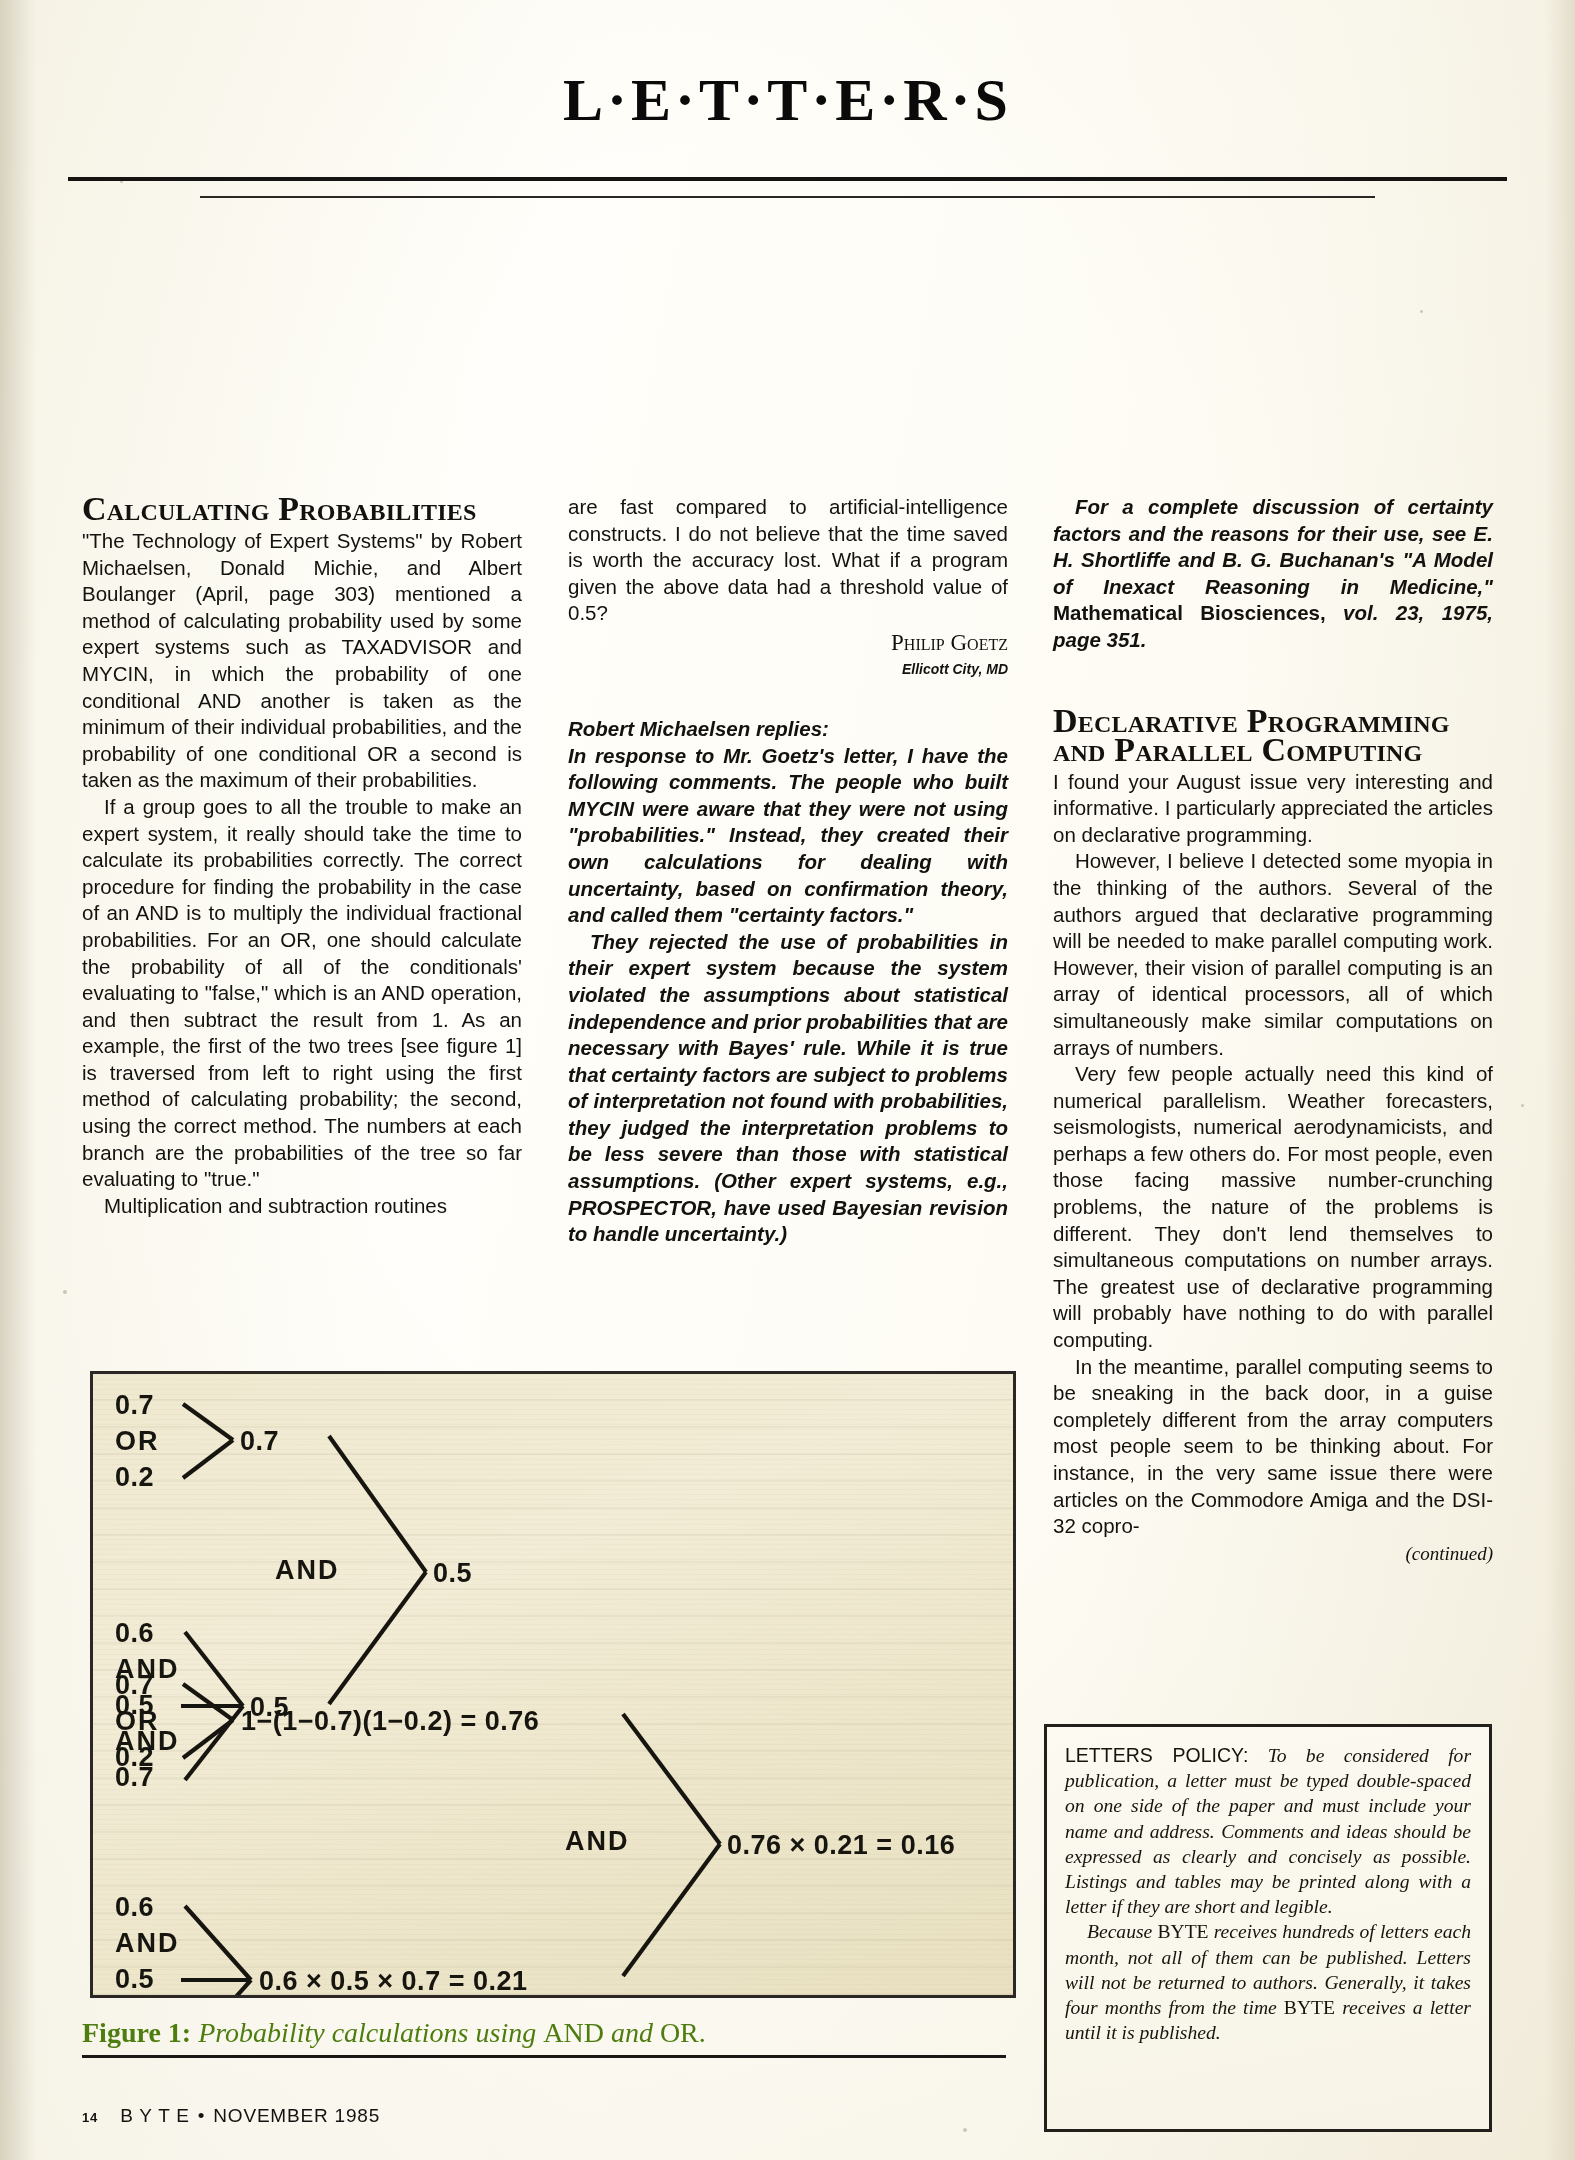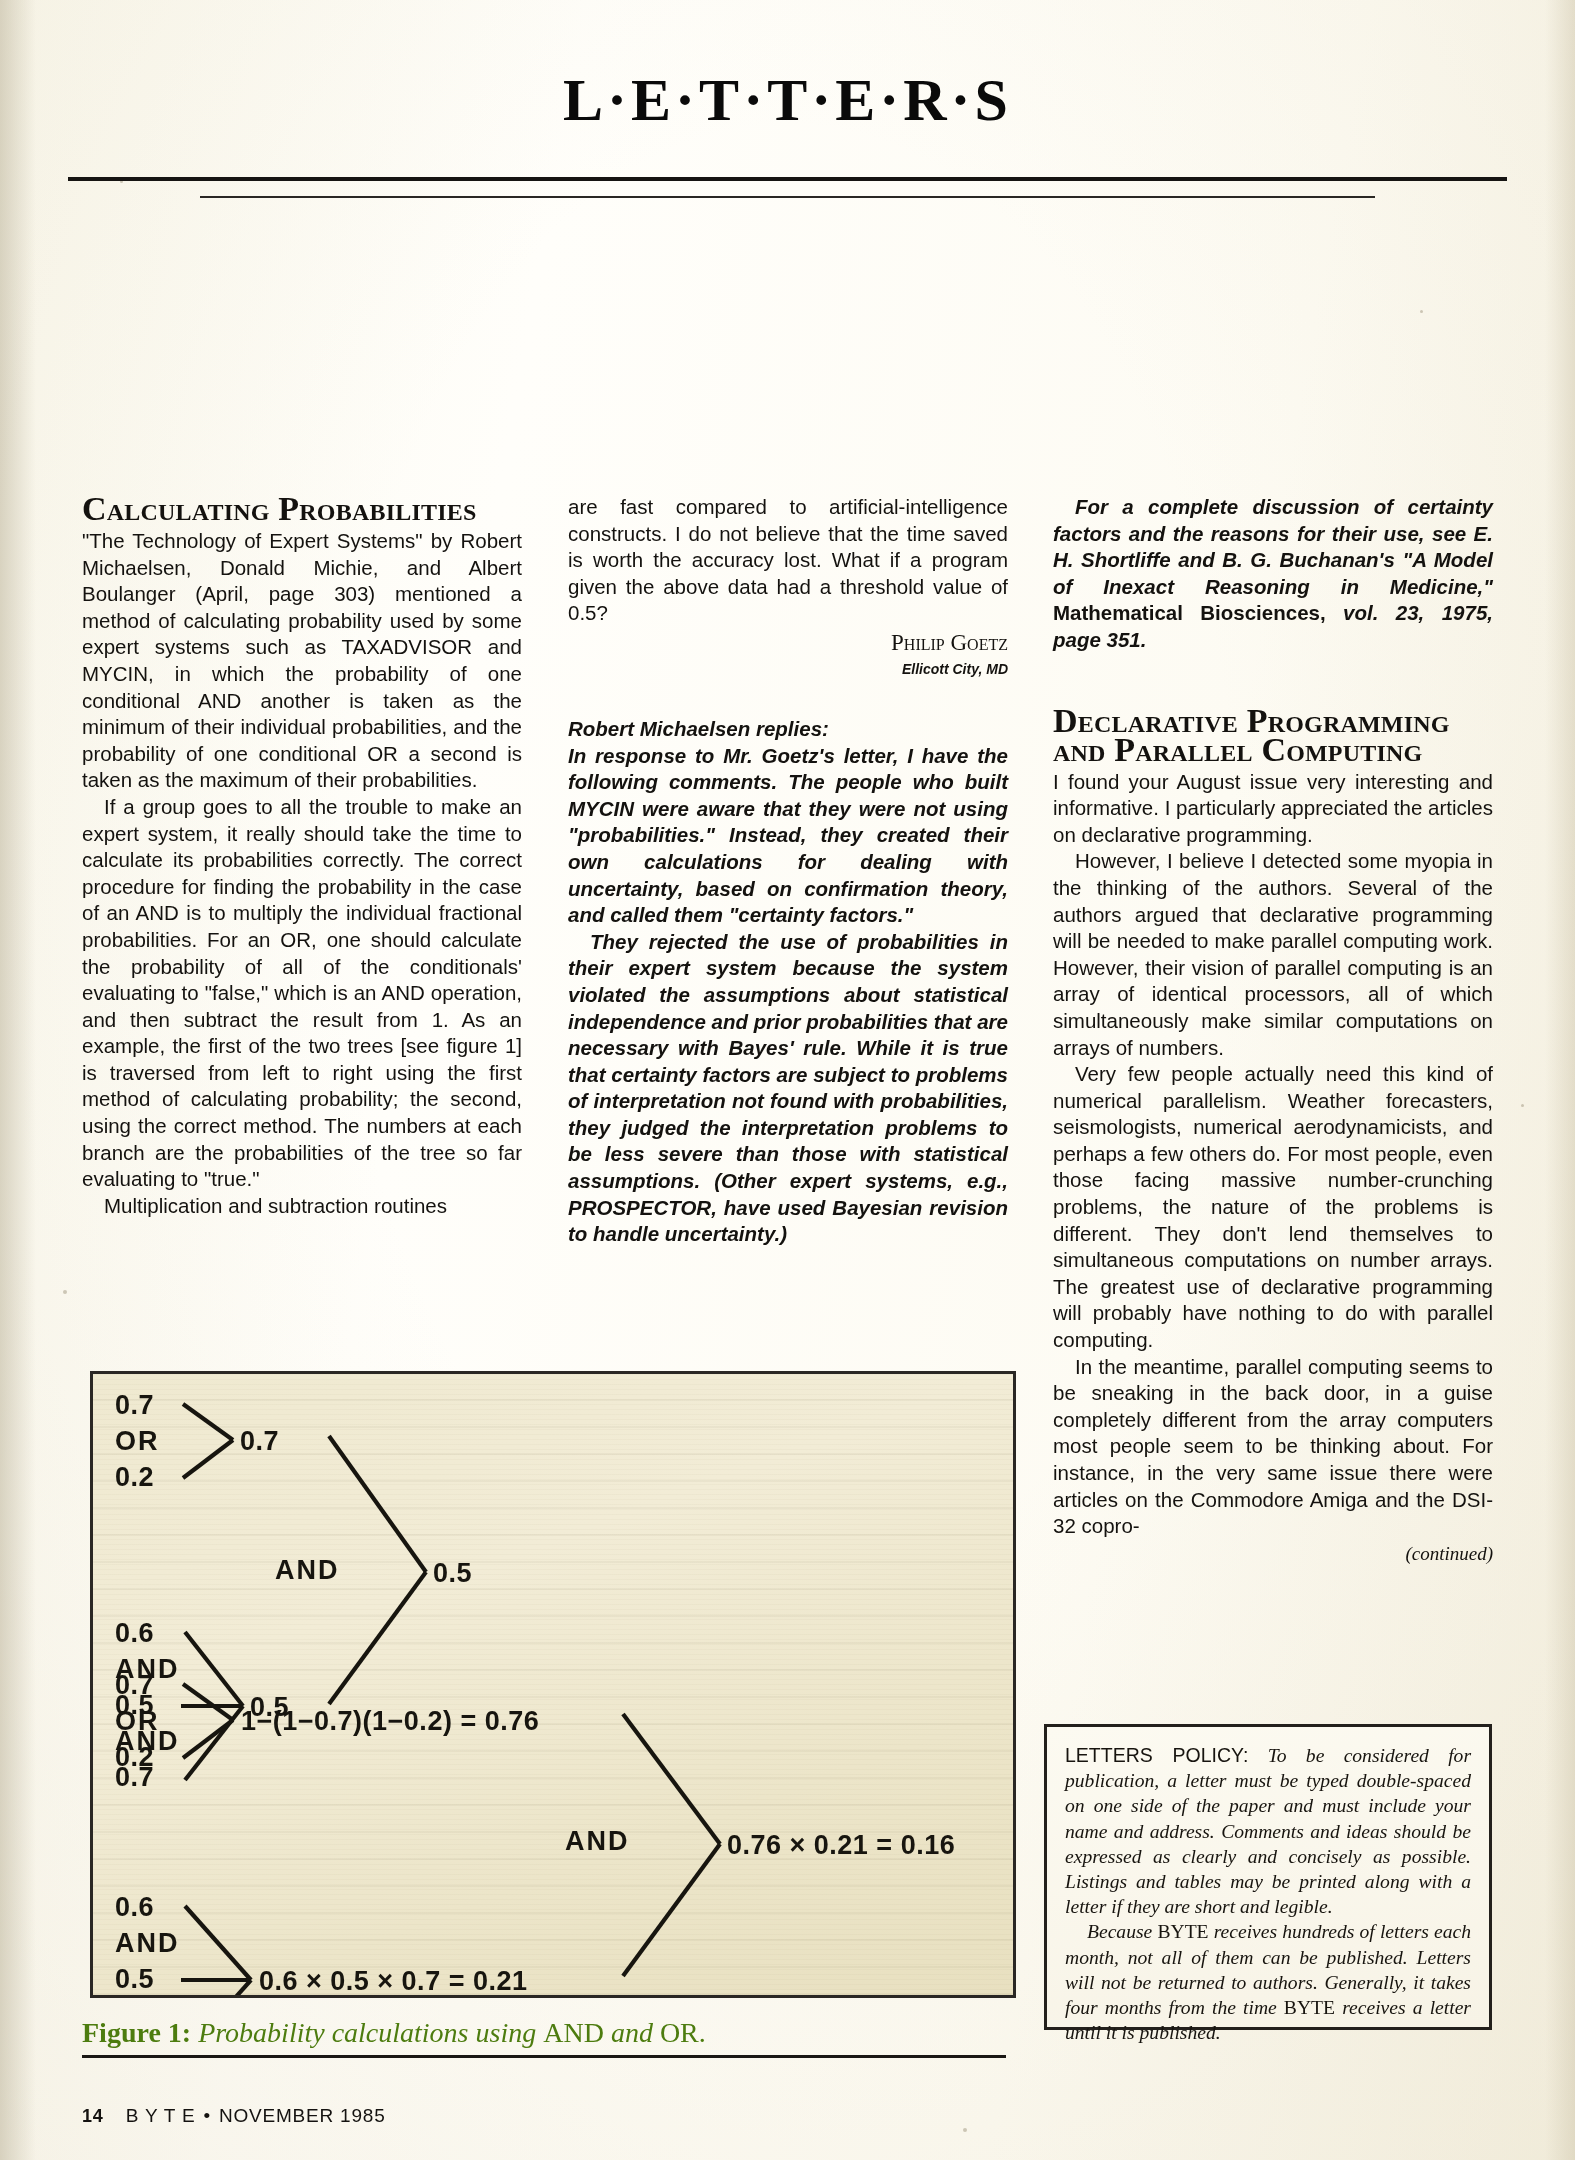--- a/index.html
+++ b/index.html
@@ -189,21 +189,21 @@
     height: 3px;
     background: #1a1714;
   }
 
   
   .policy-box {
     position: absolute;
     left: 1044px;
     top: 1724px;
     width: 448px;
-    height: 306px;
+    height: 408px;
     border: 3px solid #23201c;
     background: linear-gradient(170deg,#fcfaf1,#f7f3e6);
     padding: 16px 18px 10px 18px;
     box-sizing: border-box;
   }
   .policy-text {
     font-family: "Liberation Serif", serif;
     font-style: italic;
     font-size: 19.6px;
     line-height: 25.2px;
@@ -222,21 +222,21 @@
   
   .footer {
     position: absolute;
     left: 82px;
     top: 2105px;
     font-family: "Liberation Sans", sans-serif;
     font-size: 19px;
     letter-spacing: 0.8px;
     color: #141210;
   }
-  .footer .pg { font-weight: 700; font-size: 18px; text-align: right; }
+  .footer .pg { font-weight: 700; font-size: 13px; text-align: right; }
   .footer .sep { padding: 0 8px; }
   .speck {
     position: absolute;
     background: rgba(120,108,80,0.35);
     border-radius: 50%;
     pointer-events: none;
   }
 </style>
 </head>
 <body>

